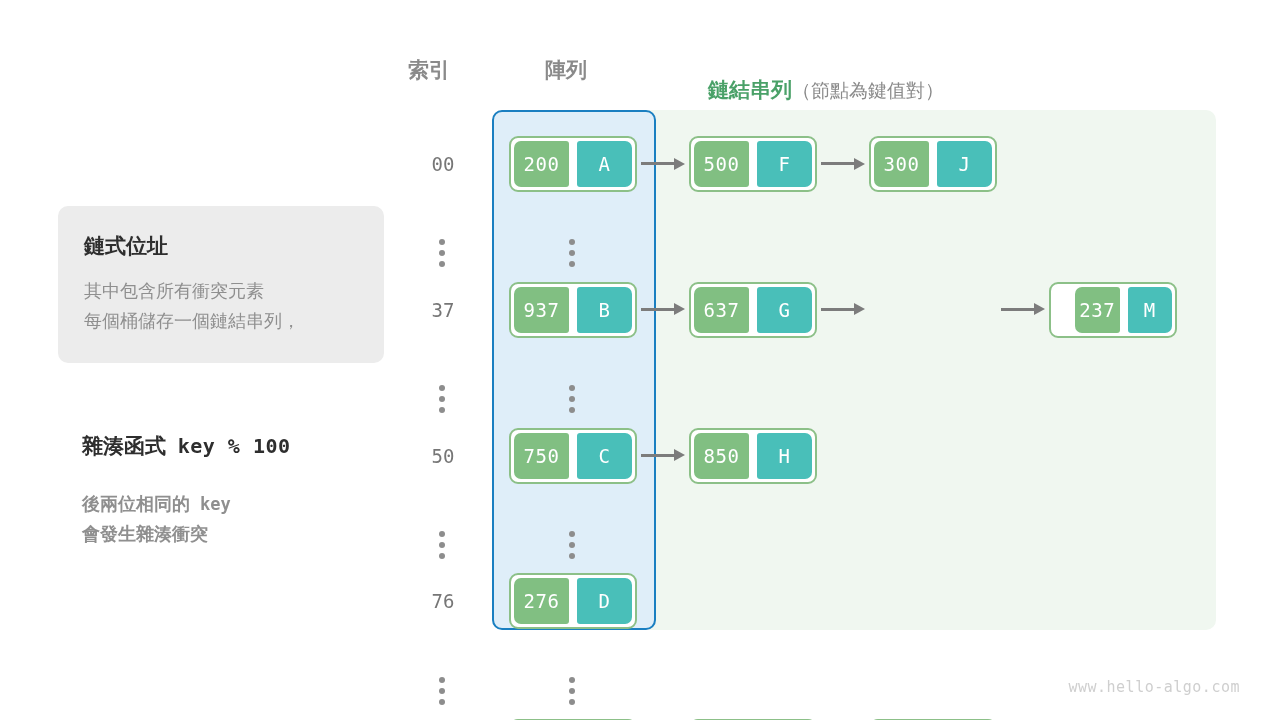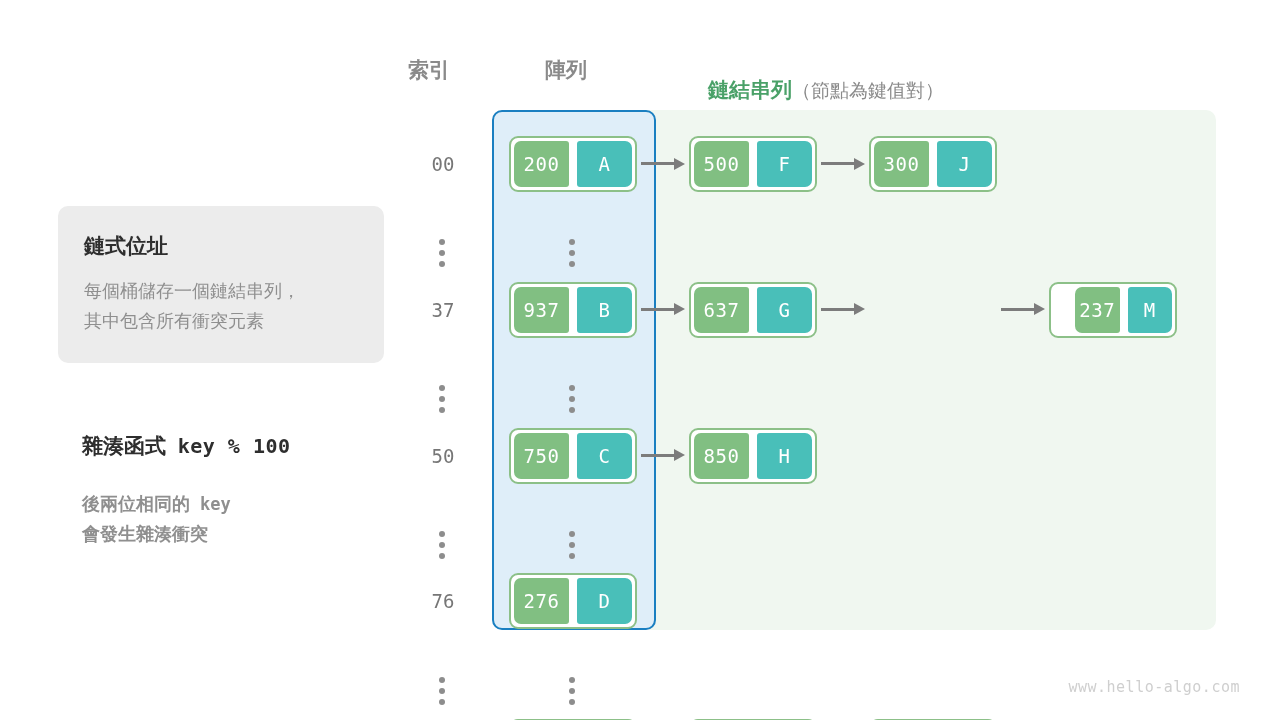--- a/index.html
+++ b/index.html
@@ -210,22 +210,22 @@
 </style>
 </head>
 <body>
 
 <div id="hdr-index" class="col-header">索引</div>
 <div id="hdr-array" class="col-header">陣列</div>
 <div id="hdr-list" class="col-header"><span>鏈結串列</span><span class="sub">（節點為鍵值對）</span></div>
 
 <div id="info-card">
   <div class="card-title">鏈式位址</div>
+  <div class="card-line">其中包含所有衝突元素</div>
   <div class="card-line">每個桶儲存一個鏈結串列，</div>
-  <div class="card-line">其中包含所有衝突元素</div>
 </div>
 
 <div id="hash-note">
   <div class="hn-title"><span>雜湊函式</span>&nbsp;&nbsp;<span class="mono">key % 100</span></div>
   <div class="hn-line"><span>後兩位相同的</span>&nbsp;&nbsp;<span class="mono">key</span></div>
   <div class="hn-line">會發生雜湊衝突</div>
 </div>
 
 <div id="list-region"></div>
 <div id="array-region"></div>

